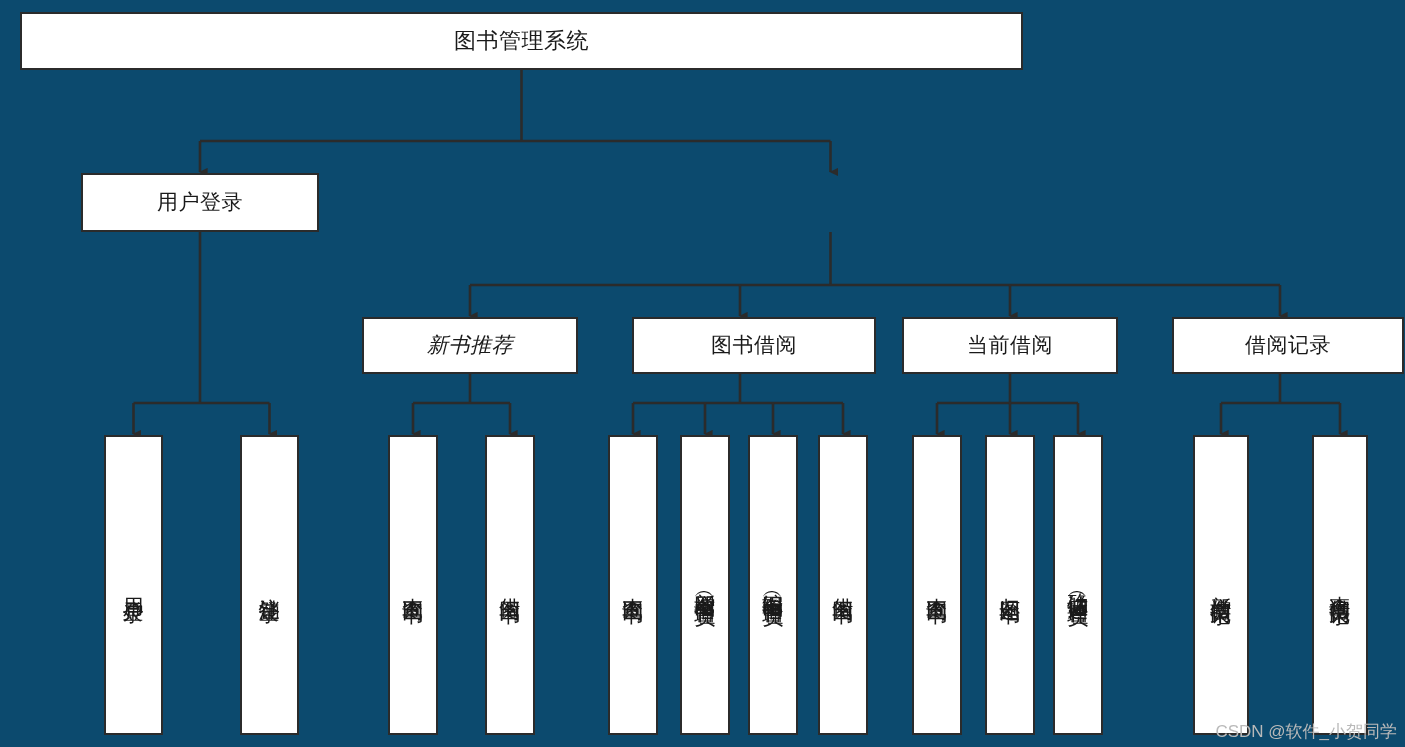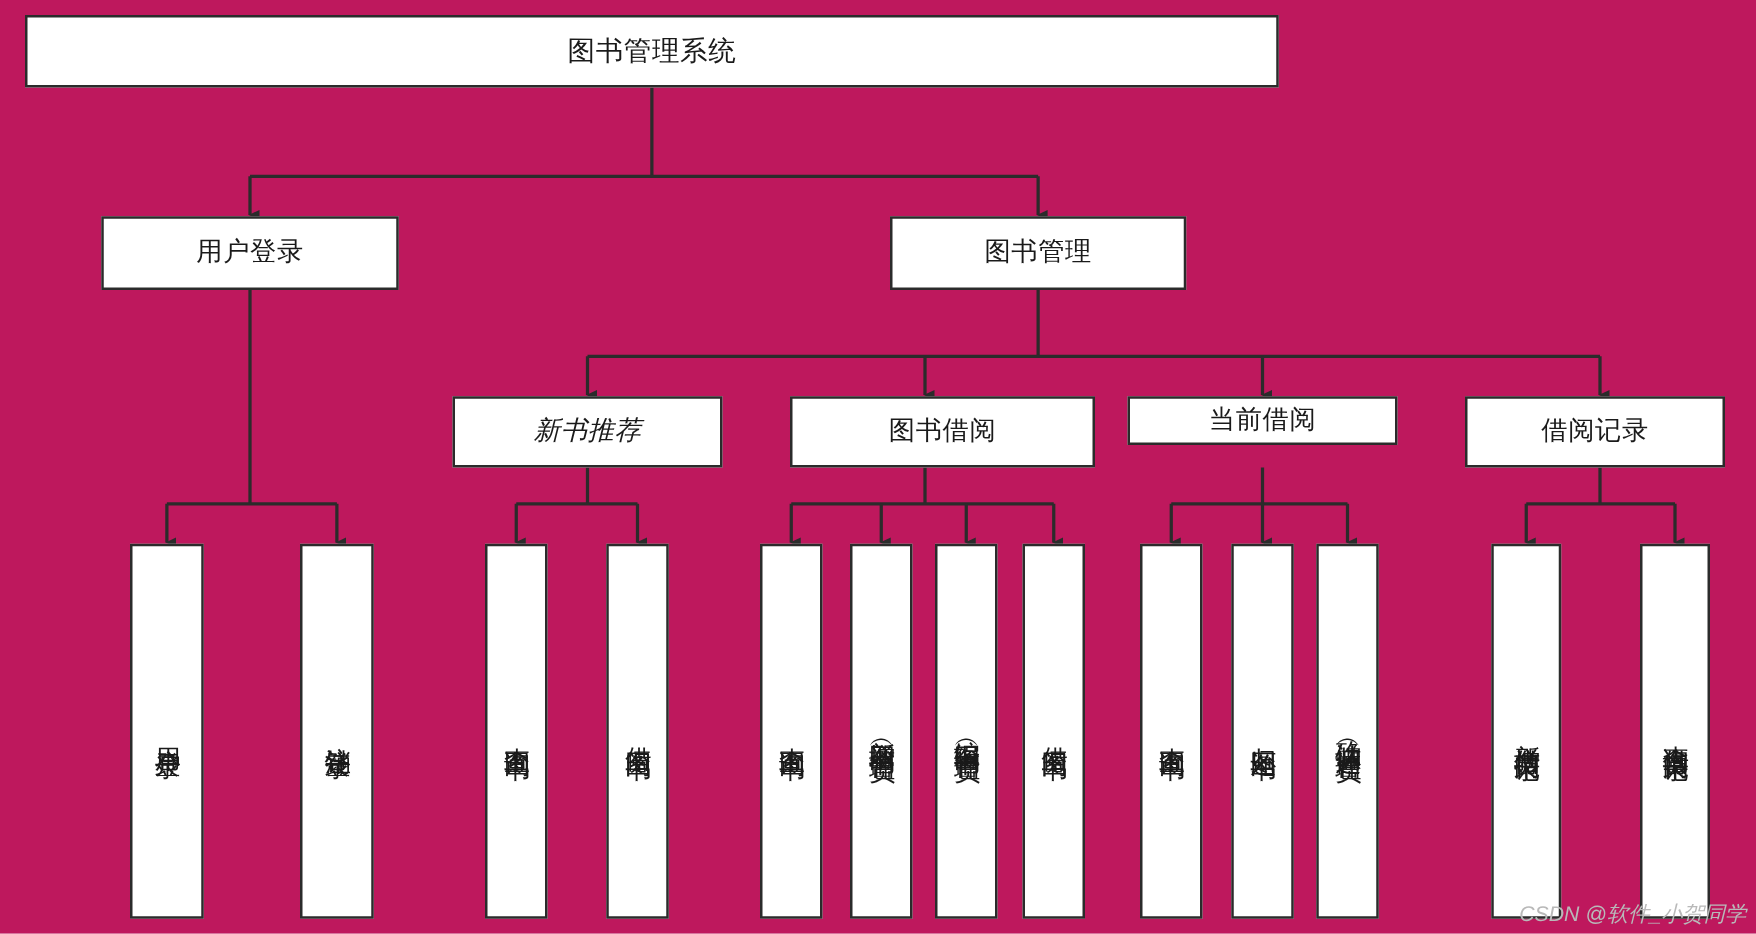--- a/index.html
+++ b/index.html
@@ -8,21 +8,21 @@
     padding: 0;
     background: #ffffff;
   }
   body {
     font-family: "Liberation Sans", "DejaVu Sans", sans-serif;
   }
   #diagram-root {
     position: relative;
     width: 1405px;
     height: 747px;
-    background: #be185d;
+    background: #0c4a6e;
     overflow: hidden;
   }
   #edge-layer {
     position: absolute;
     left: 0;
     top: 0;
     width: 1405px;
     height: 747px;
     pointer-events: none;
   }
@@ -66,21 +66,20 @@
   }
   .watermark {
     position: absolute;
     right: 8px;
     bottom: 4px;
     font-size: 17px;
     color: #b9b9b9;
     white-space: nowrap;
     z-index: 5;
     font-family: "Liberation Sans", "DejaVu Sans", sans-serif;
-    font-style: italic;
   }
 </style>
 </head>
 <body>
 
 <div id="diagram-root">
 
   <svg id="edge-layer" width="1405" height="747" viewBox="0 0 1405 747" xmlns="http://www.w3.org/2000/svg">
     <defs>
       <marker id="arrowhead" markerWidth="9" markerHeight="9" refX="4.5" refY="7.6" orient="auto" markerUnits="userSpaceOnUse">
@@ -124,34 +123,31 @@
       </g>
   </svg>
 
   <div class="node root horizontal" style="left: 20px; top: 12px; width: 1003px; height: 58px;">
     <span class="node-label">图书管理系统</span>
   </div>
 
   <div class="node horizontal" style="left: 81px; top: 173px; width: 238px; height: 59px;">
     <span class="node-label">用户登录</span>
   </div>
-  <div class="node horizontal" style="left: 712px; top: 173px; width: 237px; height: 59px;">
-    <span class="node-label">图书管理</span>
-  </div>
 
   <div class="node horizontal" style="left: 362px; top: 317px; width: 216px; height: 57px; font-style: italic;">
     <span class="node-label">新书推荐</span>
   </div>
   <div class="node horizontal" style="left: 632px; top: 317px; width: 244px; height: 57px;">
     <span class="node-label">图书借阅</span>
   </div>
-  <div class="node horizontal" style="left: 902px; top: 317px; width: 216px; height: 39px;">
+  <div class="node horizontal" style="left: 902px; top: 317px; width: 216px; height: 57px;">
     <span class="node-label">当前借阅</span>
   </div>
-  <div class="node horizontal" style="left: 1172px; top: 317px; width: 208px; height: 57px;">
+  <div class="node horizontal" style="left: 1172px; top: 317px; width: 232px; height: 57px;">
     <span class="node-label">借阅记录</span>
   </div>
 
   <div class="node vertical" style="left: 104px; top: 435px; width: 59px; height: 300px;">
     <span class="node-label">用户登录</span>
   </div>
   <div class="node vertical" style="left: 240px; top: 435px; width: 59px; height: 300px;">
     <span class="node-label">注销登录</span>
   </div>
   <div class="node vertical" style="left: 388px; top: 435px; width: 50px; height: 300px;">

